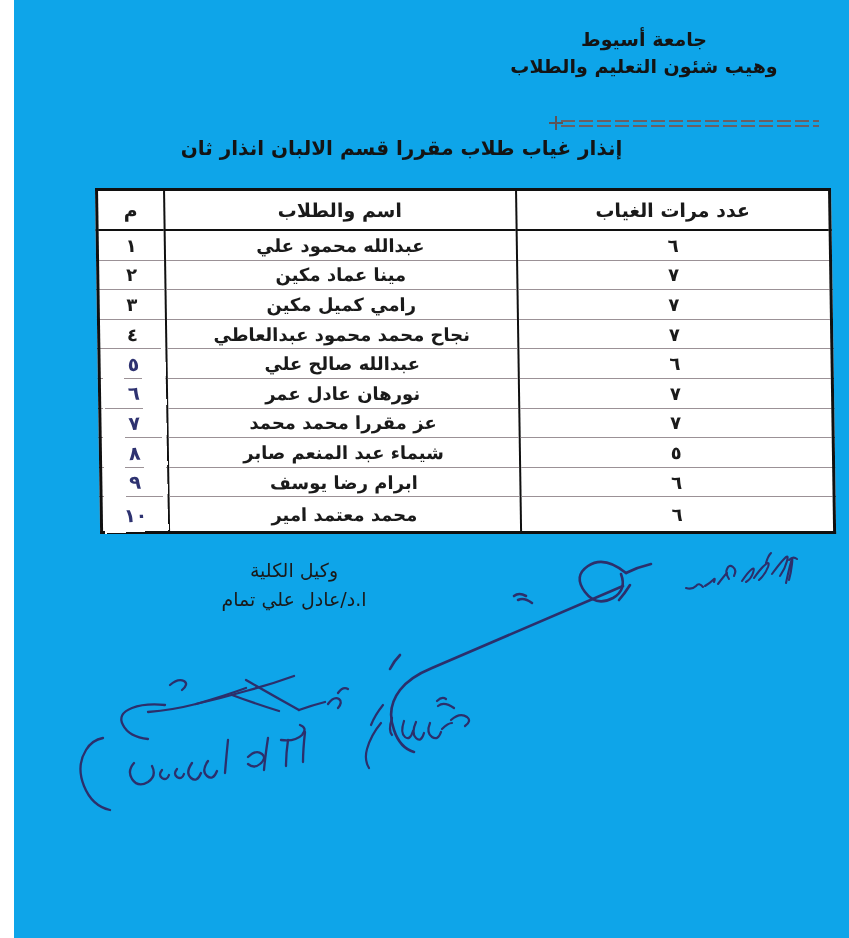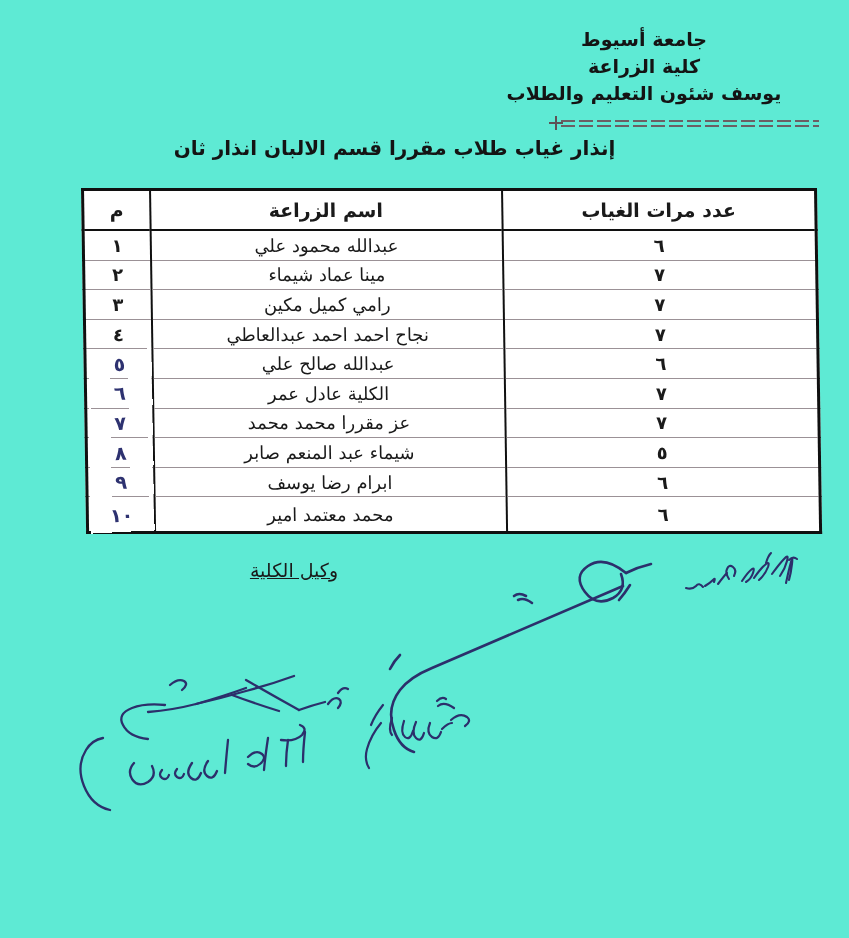--- a/index.html
+++ b/index.html
@@ -13,21 +13,22 @@
     height: 938px;
     position: relative;
     overflow: hidden;
     font-family: "DejaVu Sans", "Liberation Sans", sans-serif;
     color: #1a1a1a;
   }
 
   .page {
     position: absolute;
     inset: 0;
-    background: #5eead4;
+    background: #0ea5e9;
+    margin-left: 14px;
   }
 
   
   .letterhead {
     position: absolute;
     top: 26px;
     right: 35px;
     width: 340px;
     text-align: center;
     line-height: 1.42;
@@ -137,21 +138,21 @@
     height: 38px;
     font-weight: 700;
     font-size: 19px;
   }
   table.grid tbody tr:last-child td {
     border-bottom: none;
     height: 34px;
   }
   td.cell-name {
     text-align: right;
-    font-weight: 400;
+    font-weight: 700;
     font-size: 18.5px;
     padding-right: 14px;
     white-space: nowrap;
   }
   td.cell-count {
     font-weight: 700;
     font-size: 18px;
     text-align: center;
     padding-left: 96px;
   }
@@ -174,93 +175,91 @@
     right: 425px;
     width: 260px;
     text-align: center;
     line-height: 1.5;
   }
   .sign-block .sb-line {
     font-size: 19px;
     font-weight: 400;
     color: #1a1a1a;
     white-space: nowrap;
-    text-decoration: underline;
   }
 
   
   .ink-layer {
     position: absolute;
     inset: 0;
     pointer-events: none;
   }
   .ink-layer svg { display: block; }
 </style>
 </head>
 <body>
 
 <div class="page">
 
   <div class="letterhead">
     <div class="lh-line lh-1">جامعة أسيوط</div>
-    <div class="lh-line lh-2">كلية الزراعة</div>
-    <div class="lh-line lh-3">يوسف شئون التعليم والطلاب</div>
+    <div class="lh-line lh-3">وهيب شئون التعليم والطلاب</div>
   </div>
 
   <div class="rule-wrap">
     <span class="rule-cross"></span>
     <span class="rule-dashes"></span>
   </div>
 
   <div class="doc-title">إنذار غياب طلاب مقررا قسم الالبان انذار ثان</div>
 
   <div class="table-zone">
     <div class="skew-box">
       <table class="grid">
         <colgroup>
           <col class="c-count">
             <col class="c-name">
             <col class="c-num">
         </colgroup>
         <thead>
           <tr>
             <th class="head-count">عدد مرات الغياب</th>
-            <th>اسم الزراعة</th>
+            <th>اسم والطلاب</th>
             <th>م</th>
           </tr>
         </thead>
         <tbody id="table-body">
             <tr>
               <td class="cell-count">٦</td>
               <td class="cell-name">عبدالله محمود علي</td>
               <td class="cell-num">١</td>
             </tr>
             <tr>
               <td class="cell-count">٧</td>
-              <td class="cell-name">مينا عماد شيماء</td>
+              <td class="cell-name">مينا عماد مكين</td>
               <td class="cell-num">٢</td>
             </tr>
             <tr>
               <td class="cell-count">٧</td>
               <td class="cell-name">رامي كميل مكين</td>
               <td class="cell-num">٣</td>
             </tr>
             <tr>
               <td class="cell-count">٧</td>
-              <td class="cell-name">نجاح احمد احمد عبدالعاطي</td>
+              <td class="cell-name">نجاح محمد محمود عبدالعاطي</td>
               <td class="cell-num">٤</td>
             </tr>
             <tr>
               <td class="cell-count">٦</td>
               <td class="cell-name">عبدالله صالح علي</td>
               <td class="cell-num hand">٥</td>
             </tr>
             <tr>
               <td class="cell-count">٧</td>
-              <td class="cell-name">الكلية عادل عمر</td>
+              <td class="cell-name">نورهان عادل عمر</td>
               <td class="cell-num hand">٦</td>
             </tr>
             <tr>
               <td class="cell-count">٧</td>
               <td class="cell-name">عز مقررا محمد محمد</td>
               <td class="cell-num hand">٧</td>
             </tr>
             <tr>
               <td class="cell-count">٥</td>
               <td class="cell-name">شيماء عبد المنعم صابر</td>
@@ -276,20 +275,21 @@
               <td class="cell-name">محمد معتمد امير</td>
               <td class="cell-num hand">١٠</td>
             </tr>
           </tbody>
       </table>
     </div>
   </div>
 
   <div class="sign-block">
     <div class="sb-line">وكيل الكلية</div>
+    <div class="sb-line">ا.د/عادل علي تمام</div>
   </div>
 
   <div class="ink-layer">
     <svg width="849" height="938" viewBox="0 0 849 938" fill="none" xmlns="http://www.w3.org/2000/svg" aria-hidden="true">
       <g stroke="#2c2f6b" fill="none" stroke-linecap="round" stroke-linejoin="round">
 
         <g stroke-width="2.1">
           <path d="M786 583 q3 -14 5 -21 q2 -7 1 2 q-1 9 -3 16"></path>
           <path d="M789 560 q4 -4 8 -1"></path>
           <path d="M772 574 q8 -11 13 -16 q4 -4 2 3 q-2 8 -7 15"></path>

